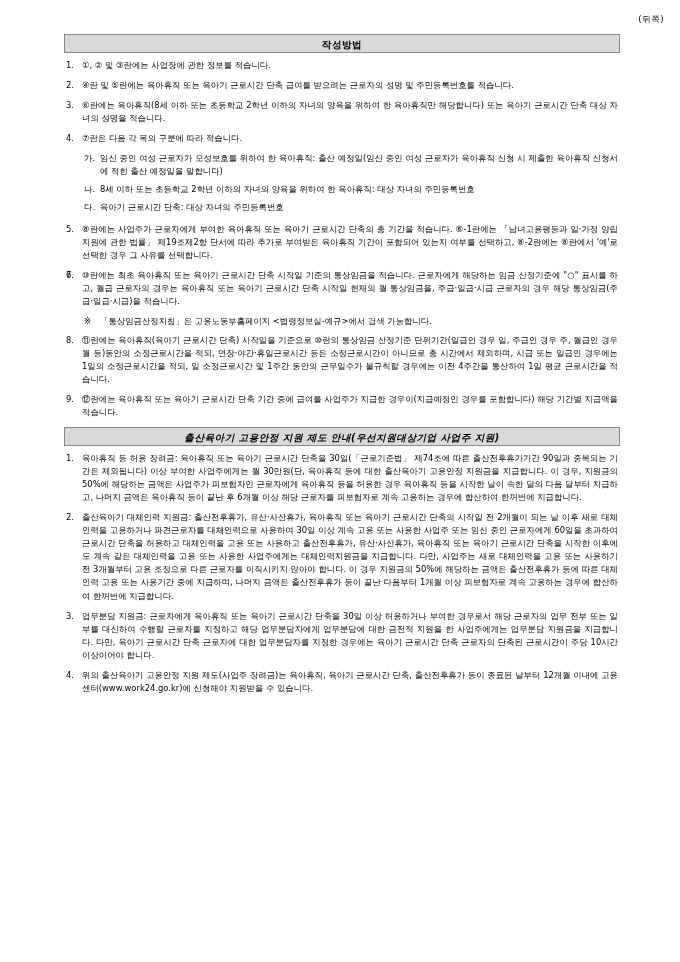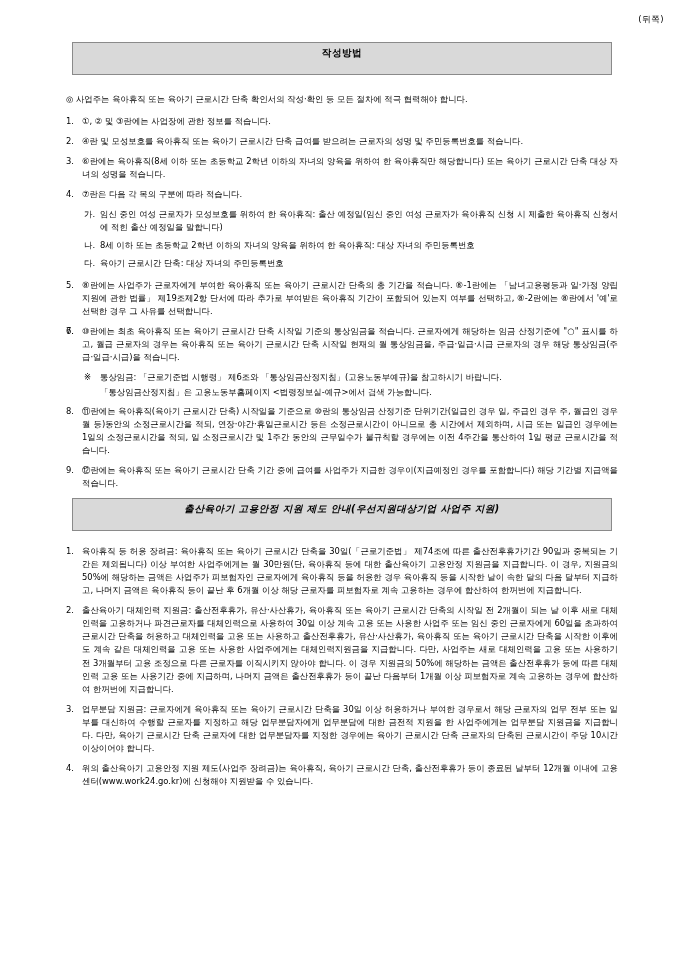--- a/index.html
+++ b/index.html
@@ -33,23 +33,23 @@
     top: 34px;
     left: 64px;
     width: 556px;
   }
   .section-title {
     background: #d9d9d9;
     border: 1px solid #8a8a8a;
     text-align: center;
     font-size: 9.6px;
     font-weight: bold;
-    padding: 4px 0 14px 0;
+    padding: 4px 0 0 0;
     letter-spacing: 0.5px;
-    margin: 8px;
+    margin: 0;
   }
   .body-block {
     padding: 6px 2px 0 2px;
   }
   p {
     margin: 0 0 6.5px 0;
     font-size: 8.4px;
     line-height: 1.55;
     text-align: justify;
   }
@@ -110,30 +110,29 @@
 <div class="page">
 
   <div class="corner-label">(뒤쪽)</div>
 
   <div class="content">
 
     <div class="section-title">작성방법</div>
 
     <div class="body-block">
 
-      <p class="lead">◎ 사업주는 육아휴직 또는 육아기 근로시간 단축 확인서의 작성·확인 등 모든 절차에 적극 협력해야 합니다.</p>
 
       <p class="num-item tight">
         <span class="marker">1.</span>
         <span>①, ② 및 ③란에는 사업장에 관한 정보를 적습니다.</span>
       </p>
 
       <p class="num-item tight">
         <span class="marker">2.</span>
-        <span>④란 및 모성보호를 육아휴직 또는 육아기 근로시간 단축 급여를 받으려는 근로자의 성명 및 주민등록번호를 적습니다.</span>
+        <span>④란 및 ⑤란에는 육아휴직 또는 육아기 근로시간 단축 급여를 받으려는 근로자의 성명 및 주민등록번호를 적습니다.</span>
       </p>
 
       <p class="num-item tight">
         <span class="marker">3.</span>
         <span>⑥란에는 육아휴직(8세 이하 또는 초등학교 2학년 이하의 자녀의 양육을 위하여 한 육아휴직만 해당합니다) 또는 육아기 근로시간 단축 대상 자녀의 성명을 적습니다.</span>
       </p>
 
       <p class="num-item tight">
         <span class="marker">4.</span>
         <span>⑦란은 다음 각 목의 구분에 따라 적습니다.</span>
@@ -163,21 +162,20 @@
         <span class="marker">6.</span>
       </p>
 
       <p class="num-item tight">
         <span class="marker">7.</span>
         <span>⑩란에는 최초 육아휴직 또는 육아기 근로시간 단축 시작일 기준의 통상임금을 적습니다. 근로자에게 해당하는 임금 산정기준에 "○" 표시를 하고, 월급 근로자의 경우는 육아휴직 또는 육아기 근로시간 단축 시작일 현재의 월 통상임금을, 주급·일급·시급 근로자의 경우 해당 통상임금(주급·일급·시급)을 적습니다.</span>
       </p>
 
       <p class="note-item">
         <span class="marker">※</span>
-        <span>통상임금: 「근로기준법 시행령」 제6조와 「통상임금산정지침」(고용노동부예규)을 참고하시기 바랍니다.</span>
       </p>
 
       <p class="note-cont">「통상임금산정지침」은 고용노동부홈페이지 &lt;법령정보실-예규&gt;에서 검색 가능합니다.</p>
 
       <p class="num-item tight">
         <span class="marker">8.</span>
         <span>⑪란에는 육아휴직(육아기 근로시간 단축) 시작일을 기준으로 ⑩란의 통상임금 산정기준 단위기간(일급인 경우 일, 주급인 경우 주, 월급인 경우 월 등)동안의 소정근로시간을 적되, 연장·야간·휴일근로시간 등은 소정근로시간이 아니므로 총 시간에서 제외하며, 시급 또는 일급인 경우에는 1일의 소정근로시간을 적되, 일 소정근로시간 및 1주간 동안의 근무일수가 불규칙할 경우에는 이전 4주간을 통산하여 1일 평균 근로시간을 적습니다.</span>
       </p>
 
       <p class="num-item">

